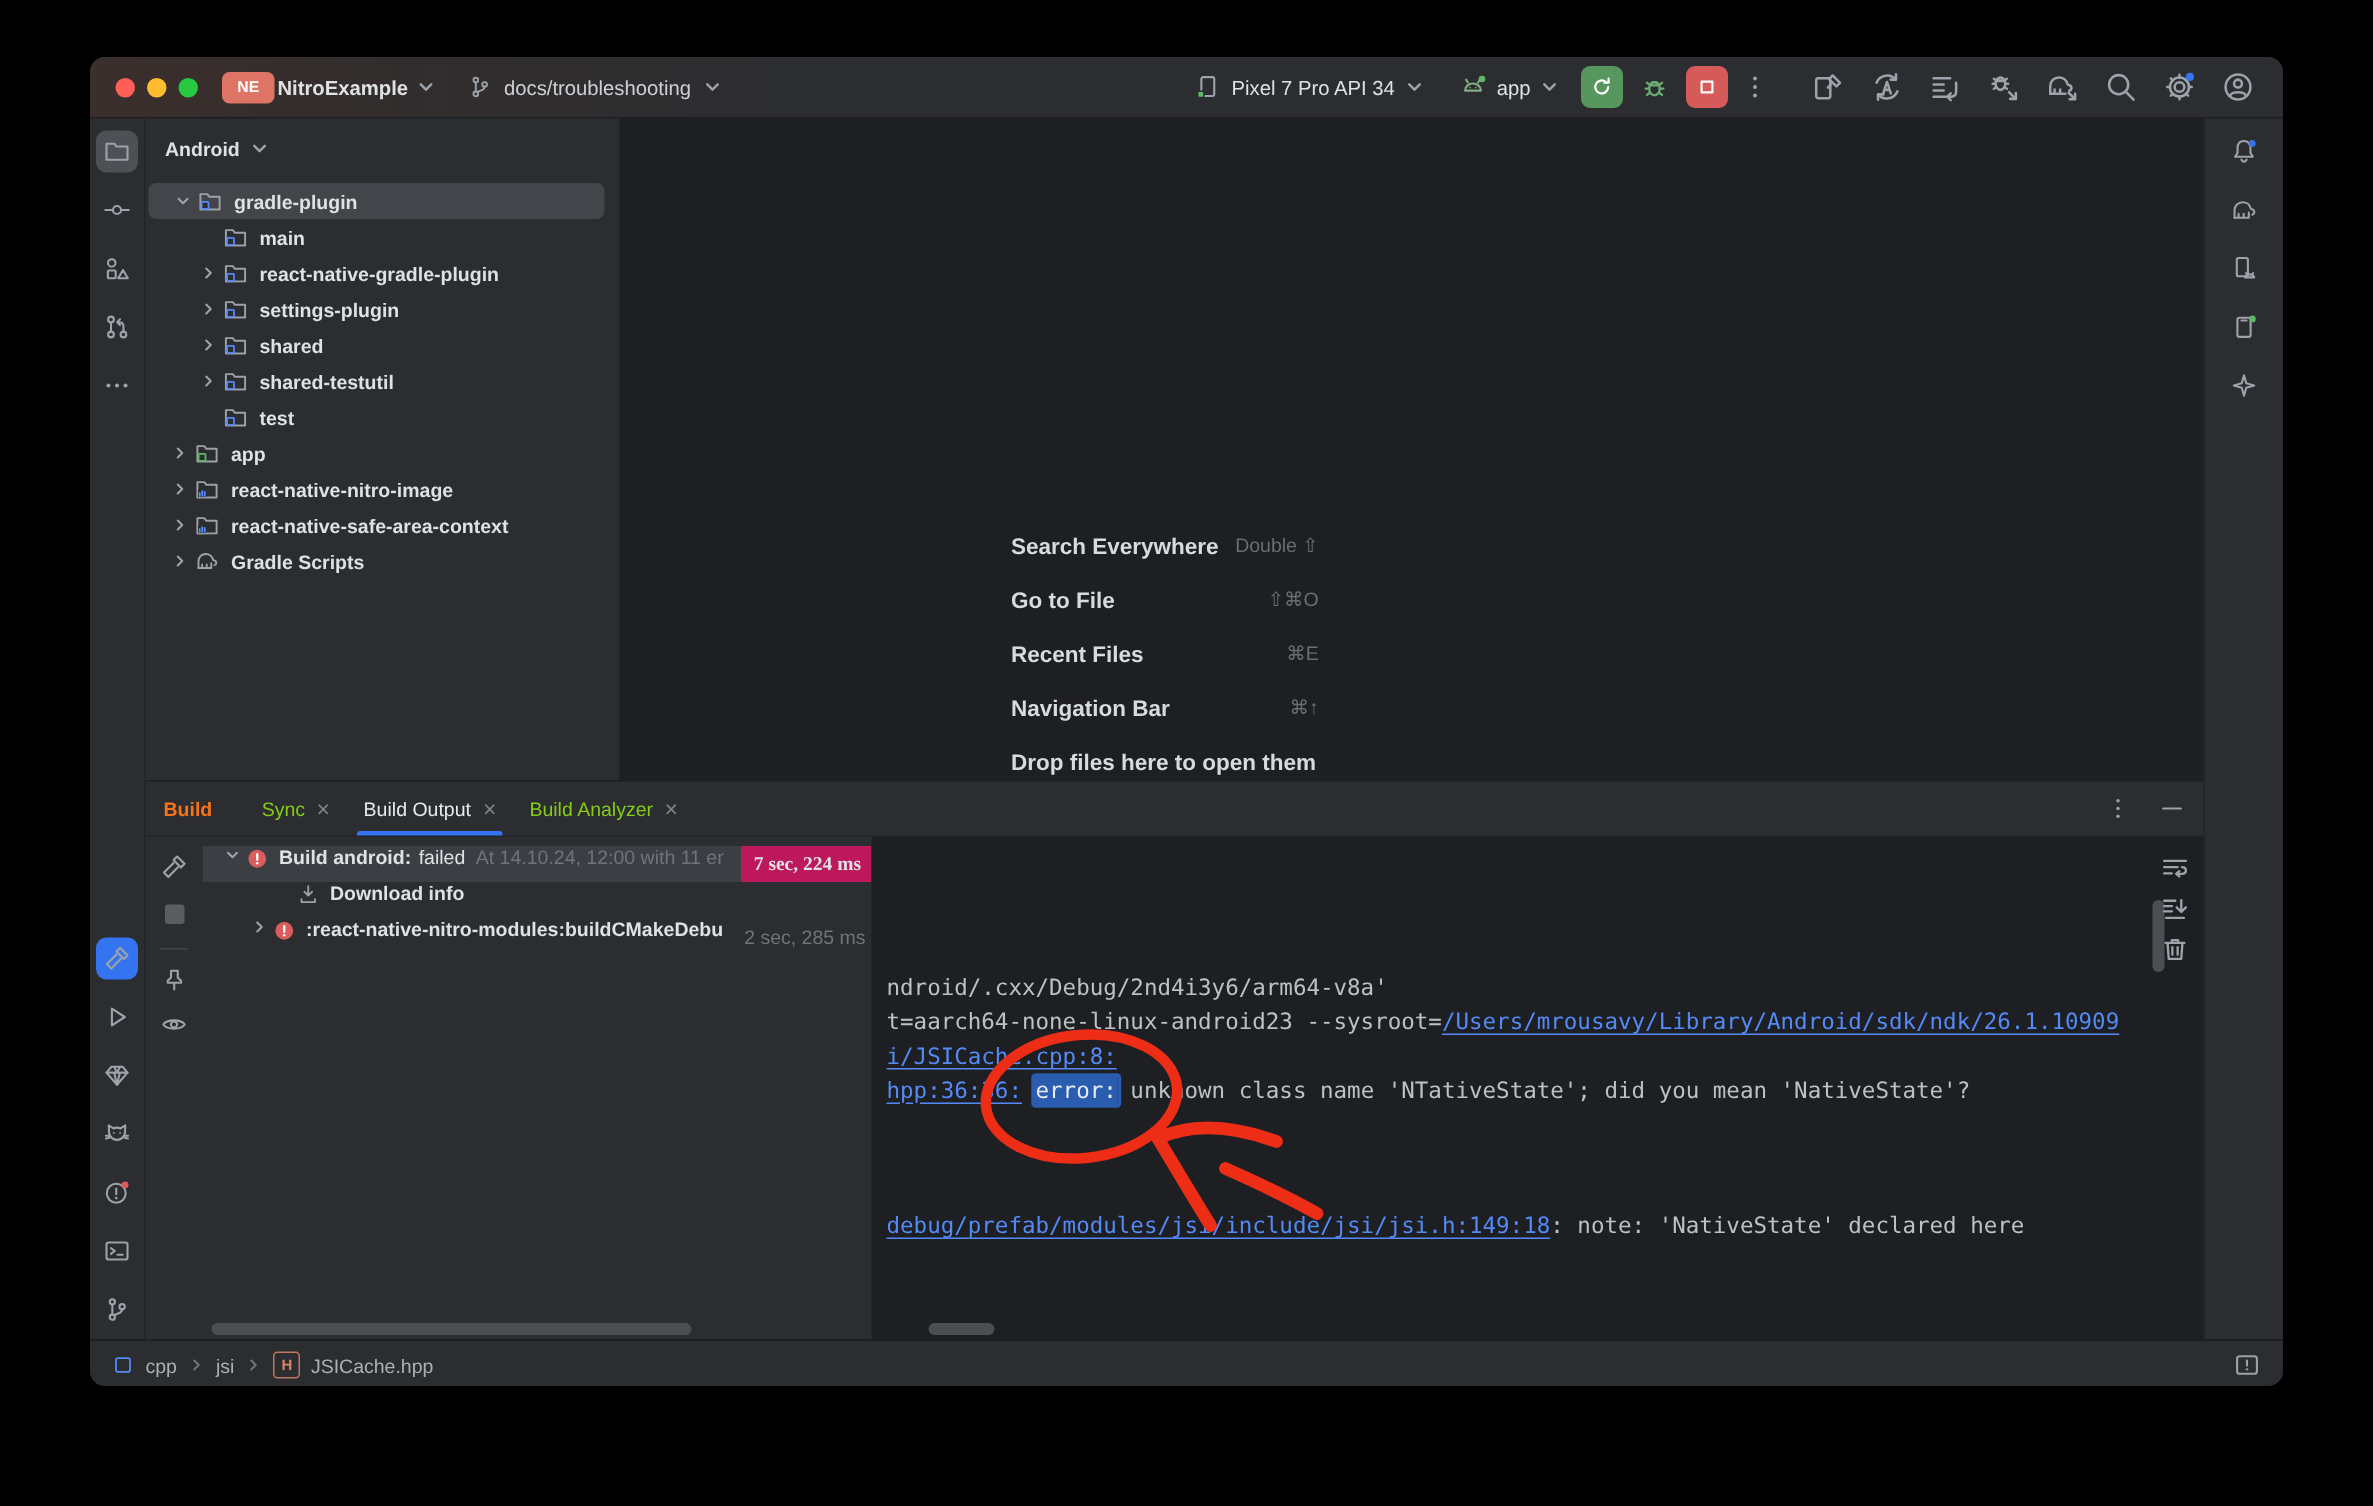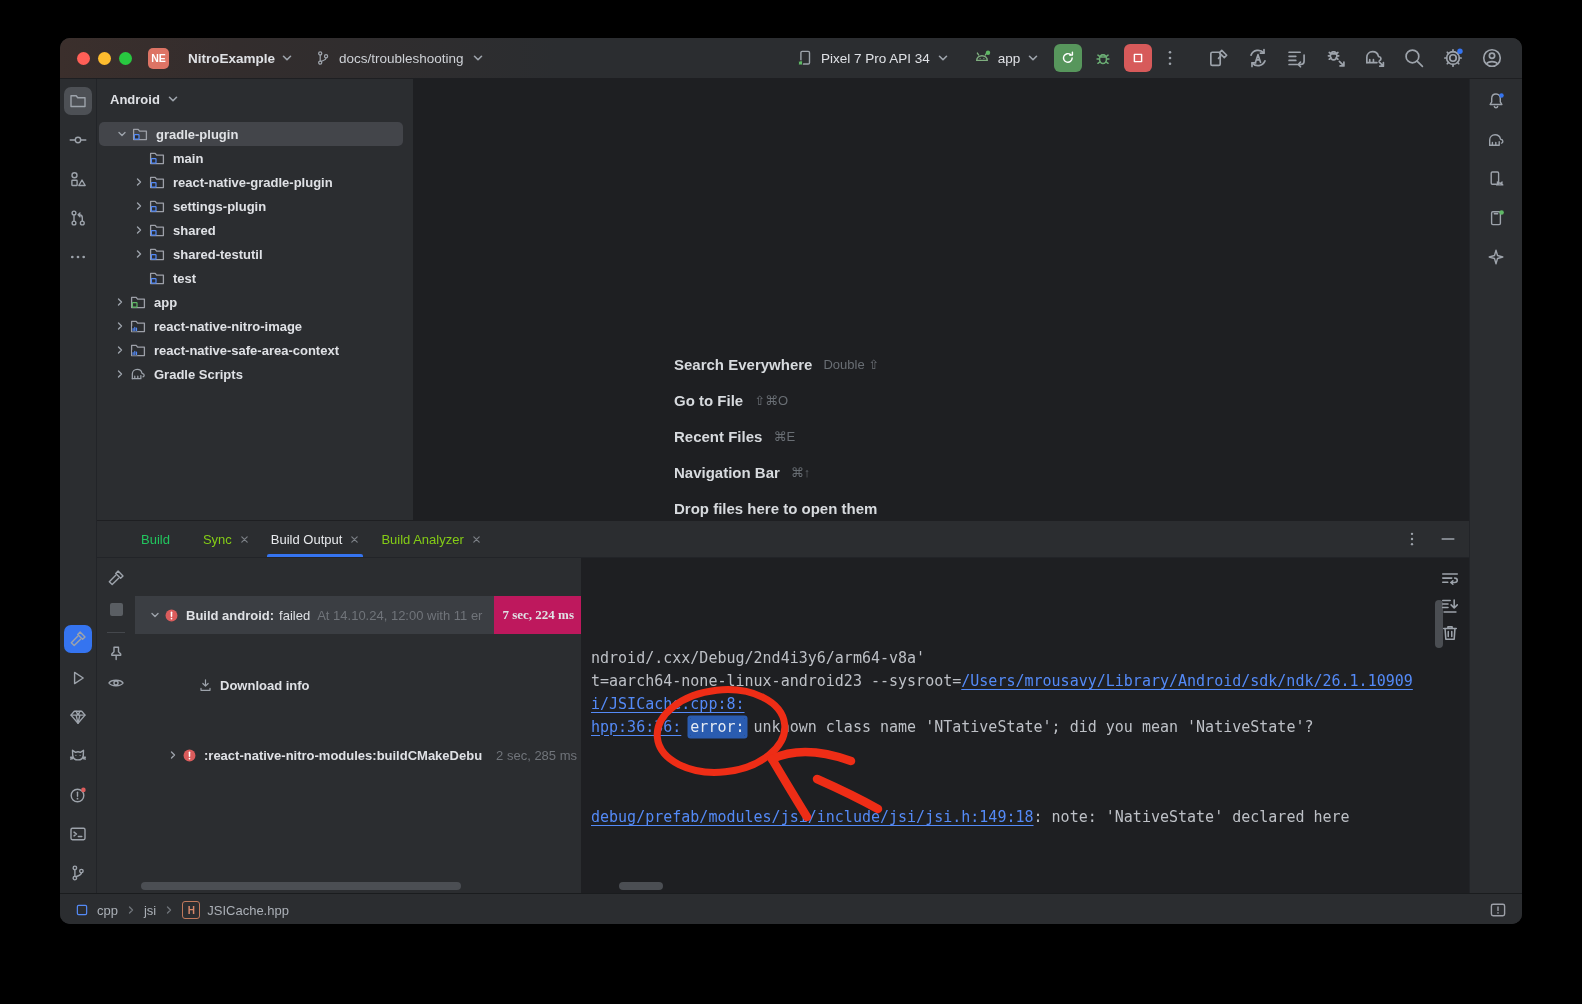--- a/index.html
+++ b/index.html
@@ -13,22 +13,22 @@
   .ic-18{width:18px;height:18px}.ic-20{width:20px;height:20px}.ic-22{width:22px;height:22px}
   .ic-24{width:24px;height:24px}
 
   
   .titlebar{position:relative;height:40px;border-bottom:1px solid #1e1f22;
             background:linear-gradient(90deg,#3b2f2c 0%,#332d2d 12%,#2b2d30 34%,#2b2d30 100%);}
   .tb-left{position:absolute;left:17px;top:0;height:100%;display:flex;align-items:center;}
   .lights{display:flex;gap:8px;margin-right:16px;}
   .light{width:13px;height:13px;border-radius:50%;}
   .l-red{background:#ff5f57}.l-yel{background:#febc2e}.l-grn{background:#28c840}
-  .ne-badge{width:21px;height:21px;border-radius:5px;background:#dd7465;color:#fff;
-            font-size:10.5px;font-weight:700;display:flex;align-items:center;justify-content:center;margin-right:19px;}
+  .ne-badge{width:35px;height:21px;border-radius:5px;background:#dd7465;color:#fff;
+            font-size:10.5px;font-weight:700;display:flex;align-items:center;justify-content:center;margin-right:2px;}
   .tb-proj{font-weight:700;font-size:13.5px;color:#dfe1e5;margin-right:5px;}
   .branch-group{display:flex;align-items:center;gap:7px;margin-left:20px;}
   .branch-label{font-size:13.5px;color:#ced1d6;}
   .tb-center{position:absolute;left:735px;top:0;height:100%;display:flex;align-items:center;}
   .tb-label{font-size:13.5px;color:#dfe1e5;margin:0 6px;}
   .tb-gap{width:22px;}
   .btn-sq{width:28px;height:28px;border-radius:6px;display:flex;align-items:center;justify-content:center;}
   .btn-run{background:var(--green);} .btn-stop{background:var(--stop);}
   .tb-right{position:absolute;right:18px;top:0;height:100%;display:flex;align-items:center;gap:15px;color:#a5aab1;}
 
@@ -48,39 +48,39 @@
   .project-panel{width:316px;flex:0 0 auto;border-right:1px solid #1e1f22;position:relative;}
   .pp-header{height:40px;display:flex;align-items:center;gap:6px;padding-left:13px;}
   .pp-title{font-weight:700;font-size:13px;color:#dfe1e5;}
   .ptree{margin-top:3px;}
   .ptrow{height:24px;display:flex;align-items:center;font-size:13px;font-weight:600;color:#dfe1e5;white-space:nowrap;}
   .ptrow.sel{background:#43454a;border-radius:5px;margin-right:10px;margin-left:2px;}
   .tchev{width:18px;display:inline-flex;justify-content:center;color:#9da0a8;flex:0 0 auto;}
   .tic{width:18px;height:18px;margin-right:7px;flex:0 0 auto;}
   .editor{flex:1;background:#1e1f22;position:relative;min-width:0;}
   .shortcuts{position:absolute;left:260px;top:267px;}
-  .sc-row{height:36px;display:flex;align-items:center;gap:11px;}
+  .sc-row{height:36px;display:flex;align-items:center;gap:11px;justify-content:space-between;}
   .sc-label{font-size:15px;font-weight:600;color:#d7dade;}
   .sc-keys{font-size:13px;color:#696e74;}
 
   
   .build-panel{height:372px;display:flex;flex-direction:column;border-top:1px solid #1e1f22;}
   .bp-header{height:36px;flex:0 0 auto;display:flex;align-items:center;padding:0 12px;border-bottom:1px solid #222428;}
-  .bp-title{font-weight:400;color:#22c55e;margin-right:22px;margin-left:32px;}
+  .bp-title{font-weight:700;color:#f97316;margin-right:22px;}
   .bp-tab{height:36px;display:flex;align-items:center;gap:8px;padding:0 11px;color:#84cc16;position:relative;}
   .bp-tab .tab-x{color:#7c8187;display:inline-flex;width:9px;height:9px;}
   .bp-tab.sel{color:#e8eaed;}
   .bp-tab.sel::after{content:"";position:absolute;left:7px;right:7px;bottom:0;height:3px;background:var(--accent);border-radius:2px 2px 0 0;}
   .bp-controls{margin-left:auto;display:flex;align-items:center;gap:18px;color:#9da0a8;}
   .bp-content{flex:1;display:flex;min-height:0;position:relative;}
   .bp-toolbar{width:38px;flex:0 0 auto;display:flex;flex-direction:column;align-items:center;padding-top:10px;gap:9px;color:#a2a7ad;}
   .tb-div{width:18px;height:1px;background:#44474c;margin:2px 0;}
   .sq-stop{width:13px;height:13px;background:#5a5e63;border-radius:2px;}
   .bp-tree{width:446px;flex:0 0 auto;position:relative;padding-top:6px;font-size:13px;overflow:hidden;}
-  .btrow{height:38px;display:flex;align-items:center;color:#dfe1e5;white-space:nowrap;min-width:0;margin-top:32px;}
+  .btrow{height:24px;display:flex;align-items:flex-start;color:#dfe1e5;white-space:nowrap;min-width:0;}
   .btrow.sel{background:#3b3e43;}
   .bt-chev{width:16px;display:inline-flex;justify-content:center;color:#9da0a8;flex:0 0 auto;}
   .bt-ic{width:17px;height:17px;margin-right:6px;flex:0 0 auto;}
   .bt-title{font-weight:700;margin-right:5px;}
   .bt-status{margin-right:7px;}
   .bt-detail{color:#70747a;flex:1 1 auto;overflow:hidden;min-width:0;}
   .bt-dur{margin-left:auto;flex:0 0 auto;font-weight:700;padding:0 7px 0 9px;height:100%;display:flex;align-items:center;}
   .btrow.sel .bt-dur{background:#be185d;font-family:Liberation Serif, serif;}
   .bt-dur.dim{color:#70747a;font-weight:400;}
   .tree-hscroll{position:absolute;left:6px;bottom:3px;width:320px;height:8px;border-radius:4px;background:#4b4e53;}

